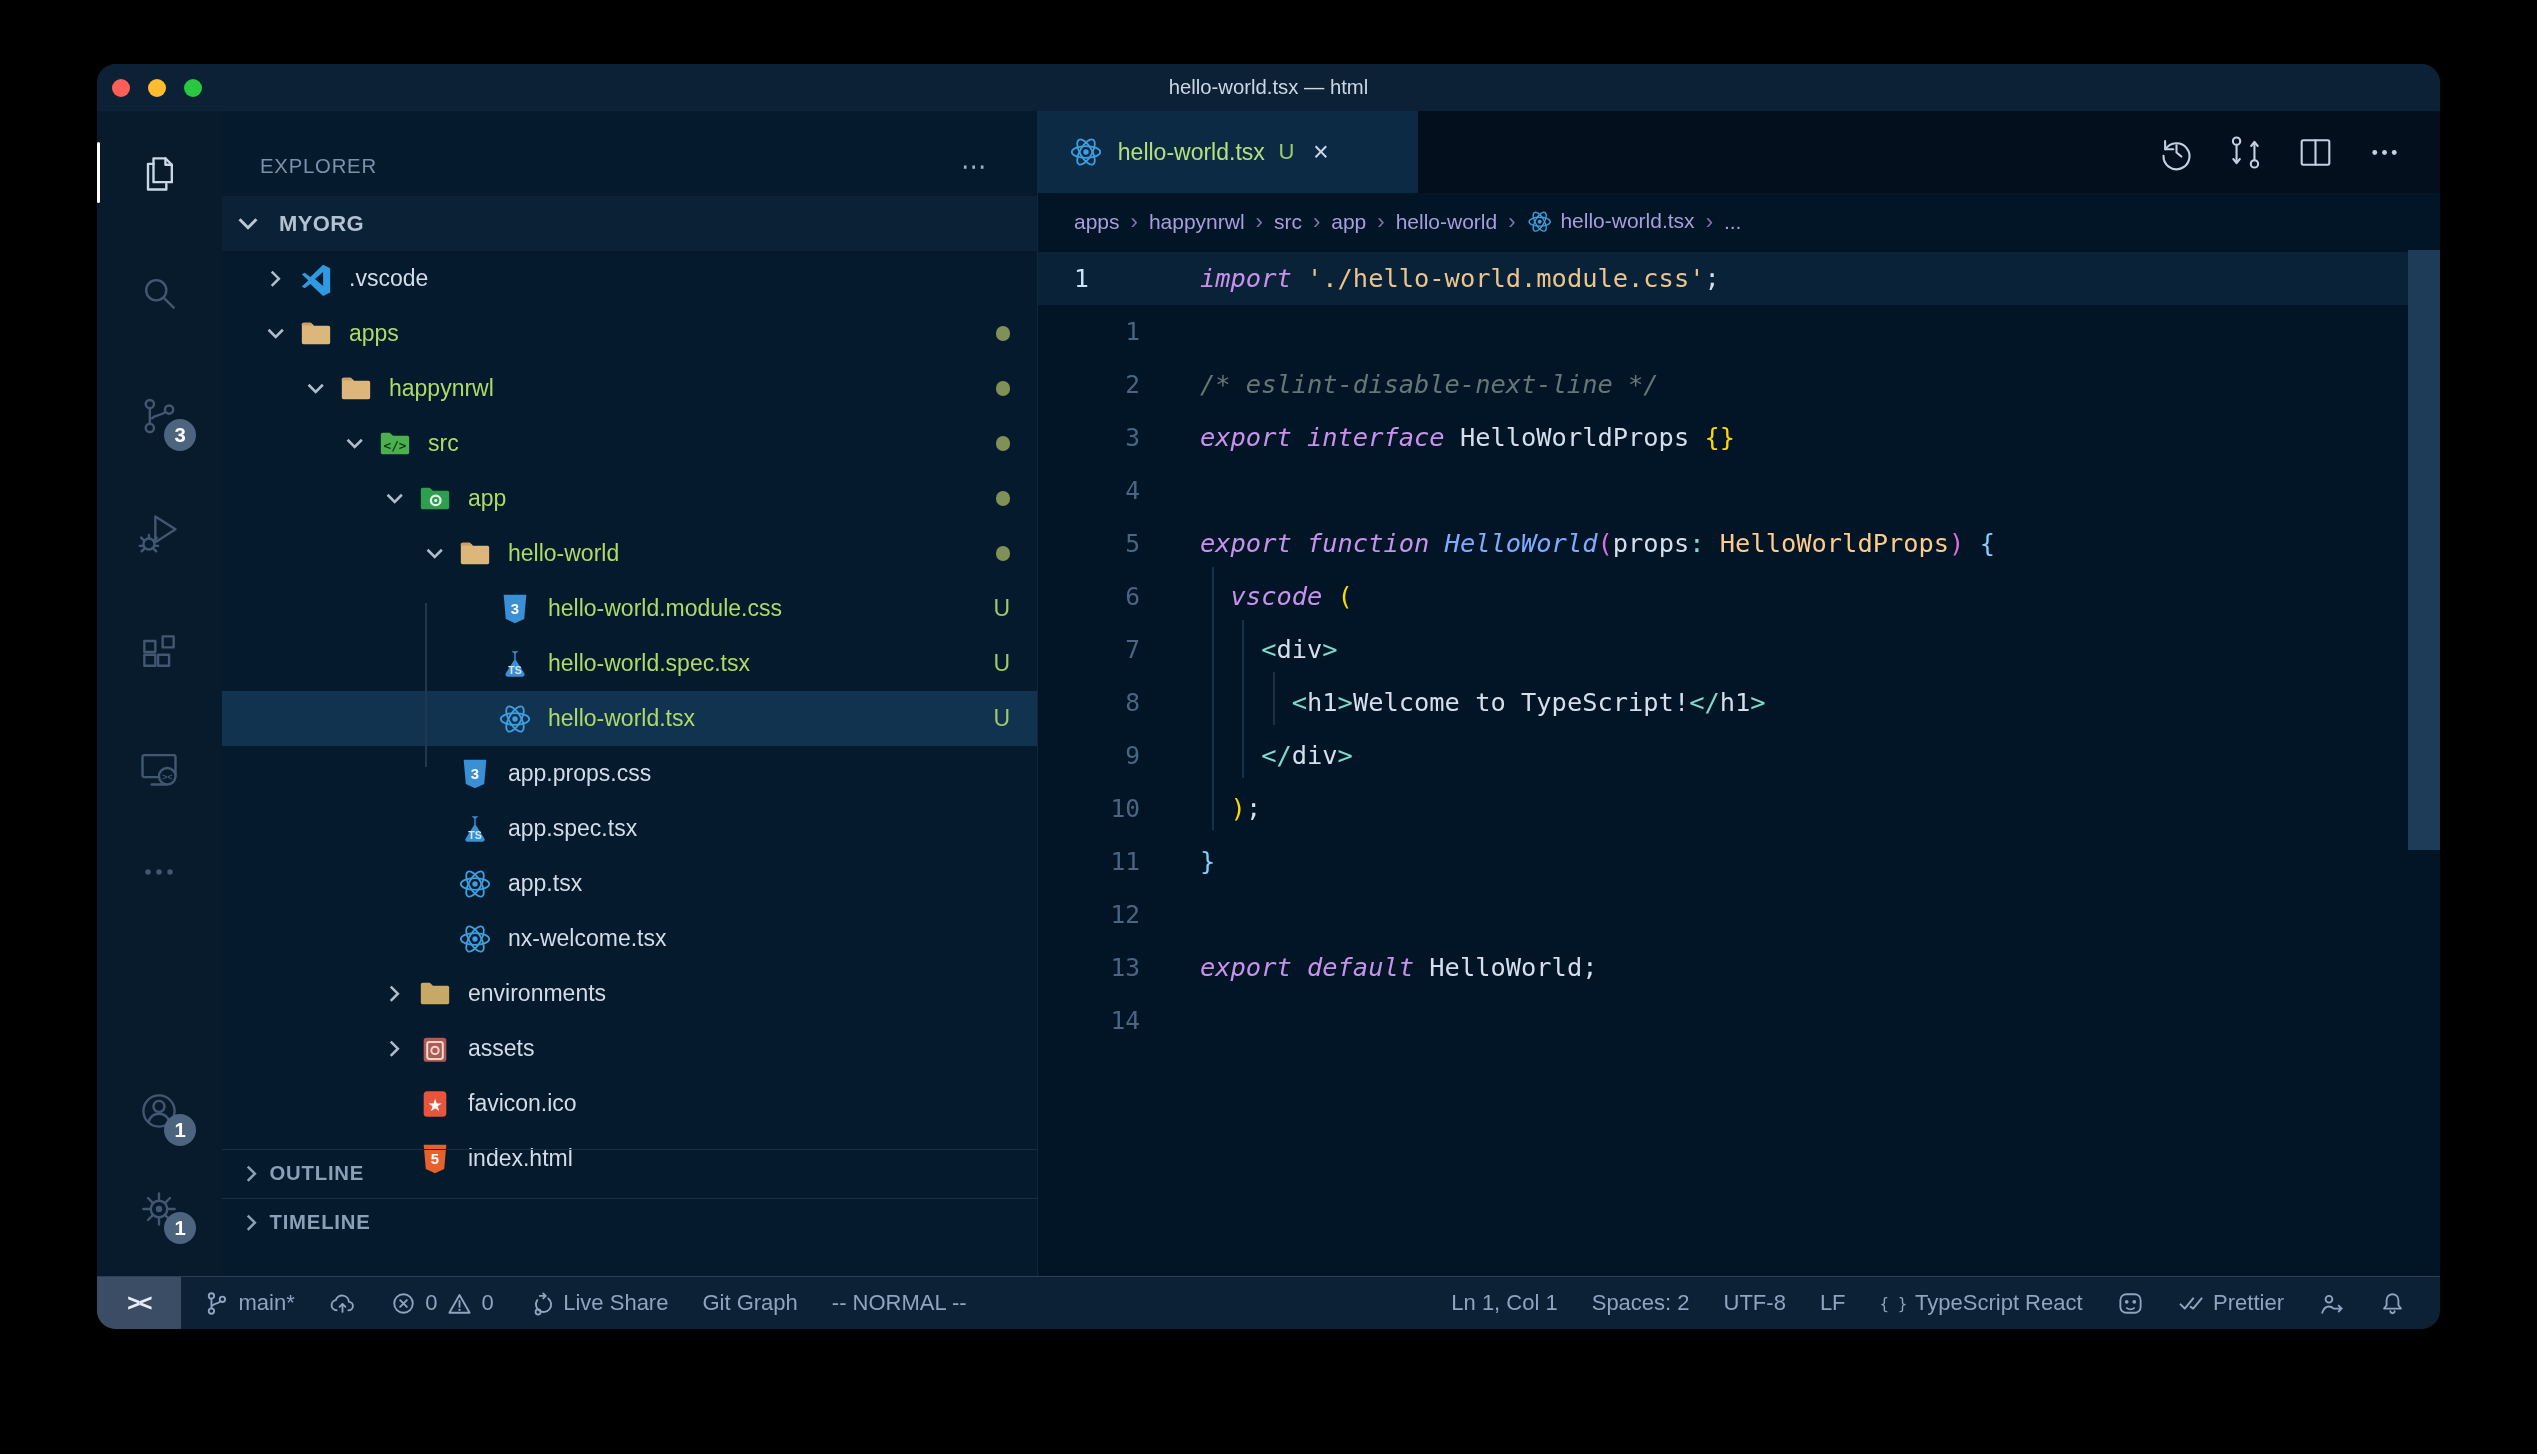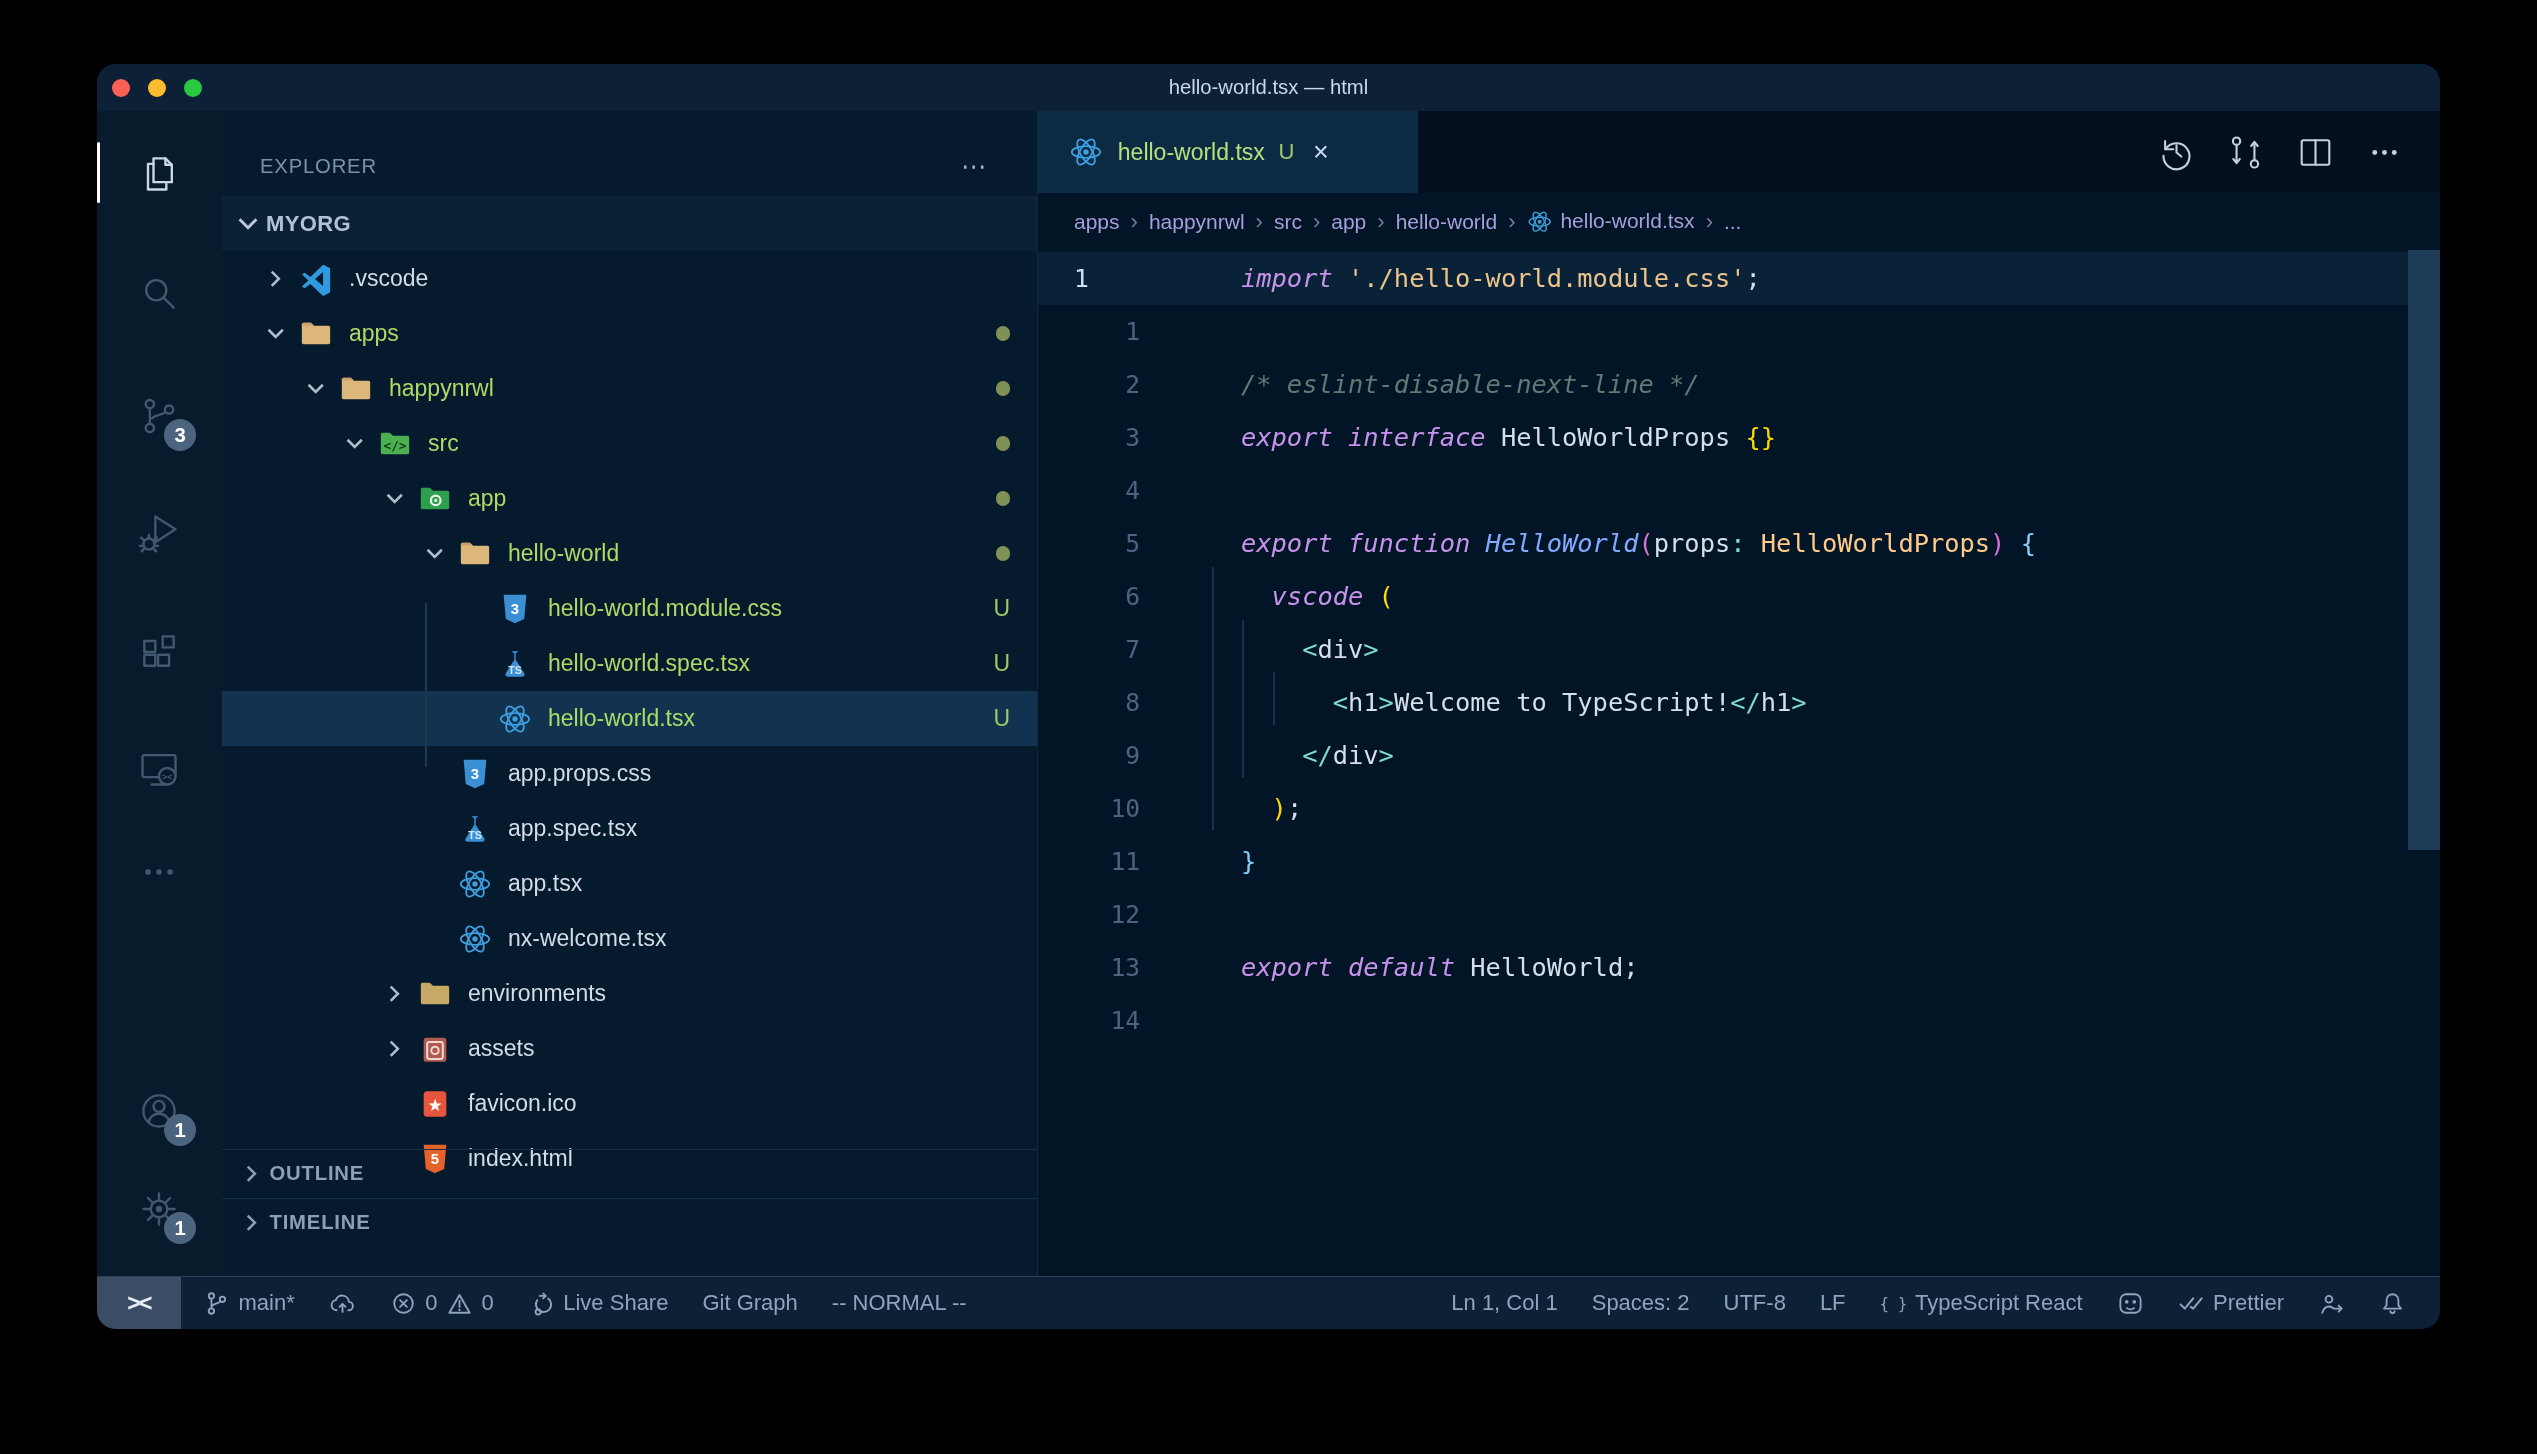--- a/index.html
+++ b/index.html
@@ -35,21 +35,21 @@
   
   .sidebar { position:relative; width:816px; height:100%; background:#051a2c; flex:none;
              border-right:0.8px solid #10273c; }
   .sidebar-header { position:absolute; left:0; top:0; width:100%; height:85px;
                     display:flex; align-items:center; justify-content:space-between;
                     padding:25.4px 49px 0 38px; color:#7b91aa; font-size:20.3px; letter-spacing:0.8px; }
   .sidebar-header .dots { color:#9fb1c5; font-size:25.4px; letter-spacing:1.7px; cursor:default; }
   .root-row { position:absolute; left:0; top:85px; width:100%; height:55px; background:#0a2136;
               display:flex; align-items:center; padding-left:11px; }
   .root-row .chev { width:30px; height:30px; color:#b9c7d6; }
-  .root-row .lbl { font-size:22px; font-weight:bold; color:#b3c2d3; letter-spacing:0.4px; margin-left:3px; }
+  .root-row .lbl { font-size:22px; font-weight:bold; color:#b3c2d3; letter-spacing:0.4px; margin-left:16px; }
   .tree { position:absolute; left:0; top:140px; width:100%; }
   .tree-row { position:relative; width:100%; height:55px; display:flex; align-items:center; }
   .tree-row.selected { background:#12334f; }
   .tree-chev { flex:none; width:36px; height:25.4px; color:#aebccb; display:flex; align-items:center; }
   .tree-chev svg { width:25.4px; height:25.4px; }
   .tree-ico { flex:none; width:44px; height:37px; display:flex; align-items:center; }
   .tree-ico svg, .tree-ico .badge-ic { width:34px; height:34px; }
   .tree-lbl { font-size:23px; margin-left:6px; white-space:nowrap; }
   .c-green { color:#addb67; }
   .c-normal { color:#d3dce8; }
@@ -78,21 +78,21 @@
                  display:flex; align-items:center; padding-left:36px; color:#a89edb; font-size:21px; }
   .bc-item { display:flex; align-items:center; }
   .bc-sep { margin:0 11px; color:#7d78a8; font-size:22px; }
   .bc-ico { width:25.4px; height:25.4px; margin-right:8.5px; }
   .code { position:absolute; left:0; top:139px; width:100%; bottom:0;
           font-family:"DejaVu Sans Mono", monospace; font-size:25.4px; }
   .active-line { position:absolute; left:0; top:1.7px; height:53px; right:32px; background:#0a2238; }
   .code-line { position:relative; height:53px; display:flex; white-space:pre; }
   .gutter { flex:none; width:102px; text-align:right; line-height:53px; font-size:24.6px; color:#4a6580; }
   .gutter.cur { text-align:left; padding-left:36px; color:#c9e4fa; }
-  .ctext { line-height:53px; margin-left:101px; }
+  .ctext { line-height:53px; margin-left:60px; }
   .tok-kw { color:var(--kw); font-style:italic; }
   .tok-str { color:var(--str); }
   .tok-cm { color:var(--cm); font-style:italic; }
   .tok-fn { color:var(--fn); font-style:italic; }
   .tok-ty { color:var(--ty); }
   .tok-op, .tok-tag { color:var(--teal); }
   .tok-b1 { color:var(--b1); }
   .tok-b2 { color:var(--b2); }
   .tok-b3 { color:var(--b3); }
   .tok-pl, .tok-tn { color:var(--fg); }

